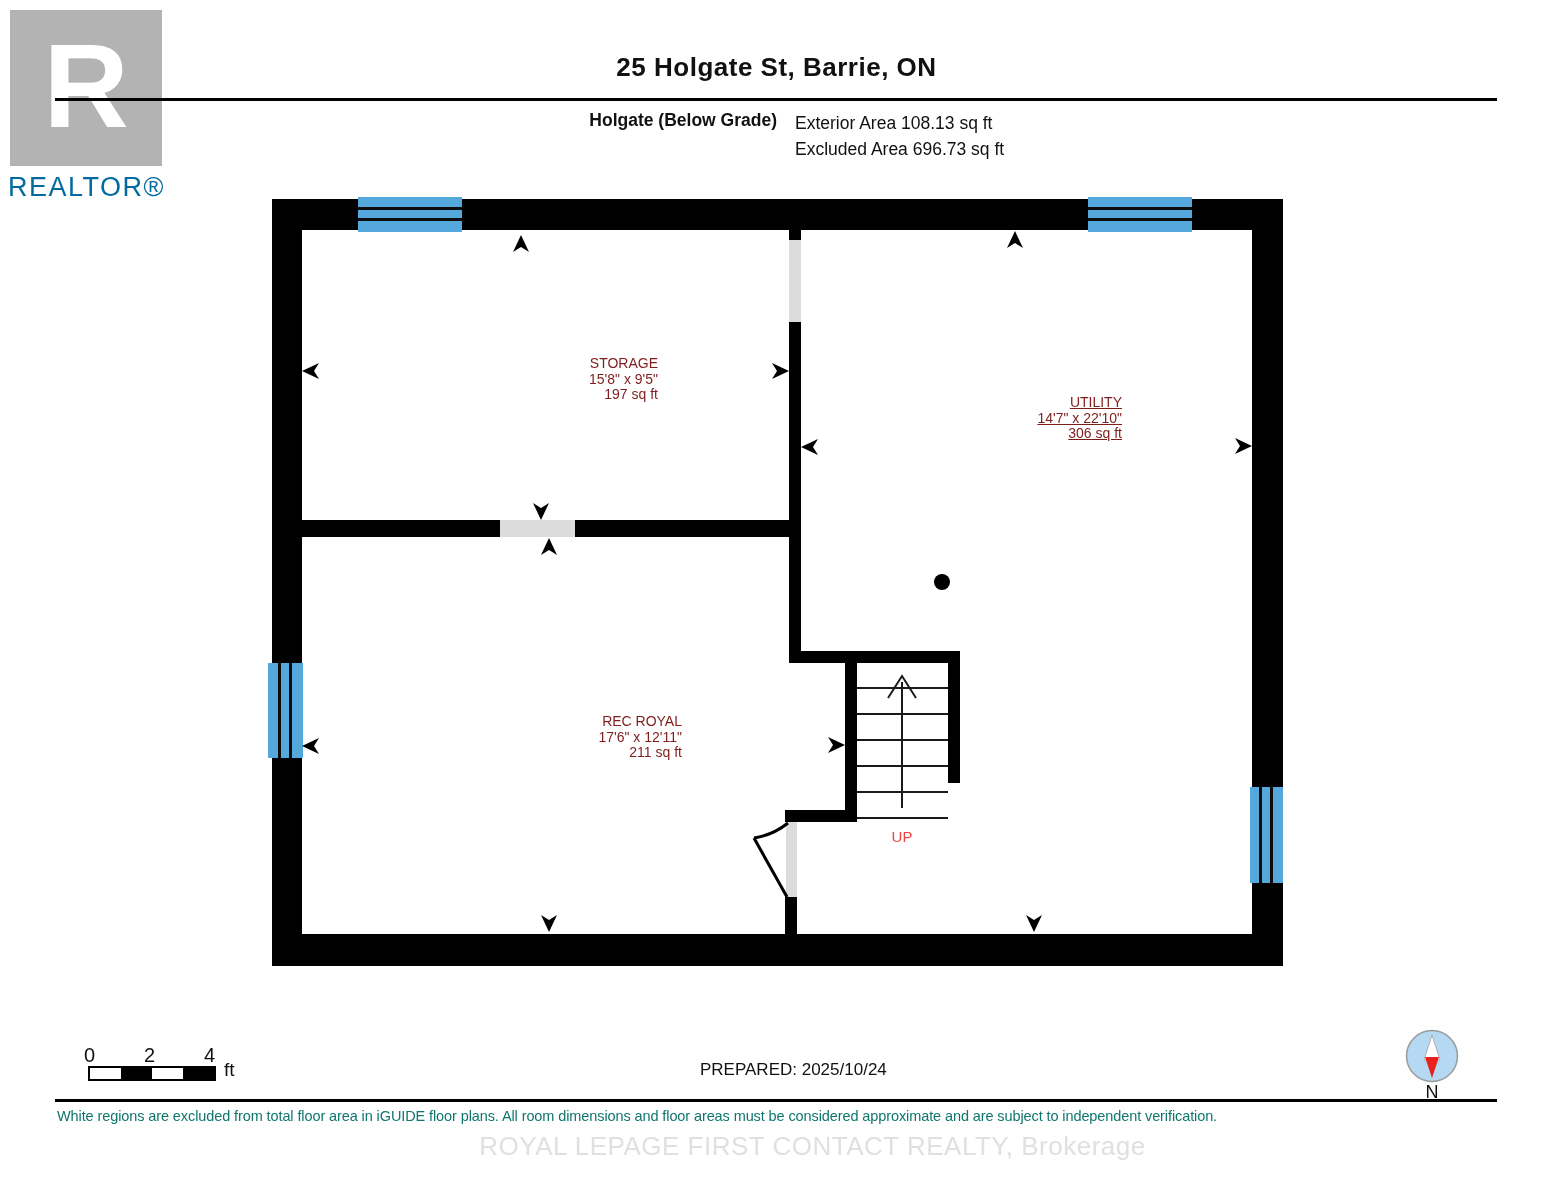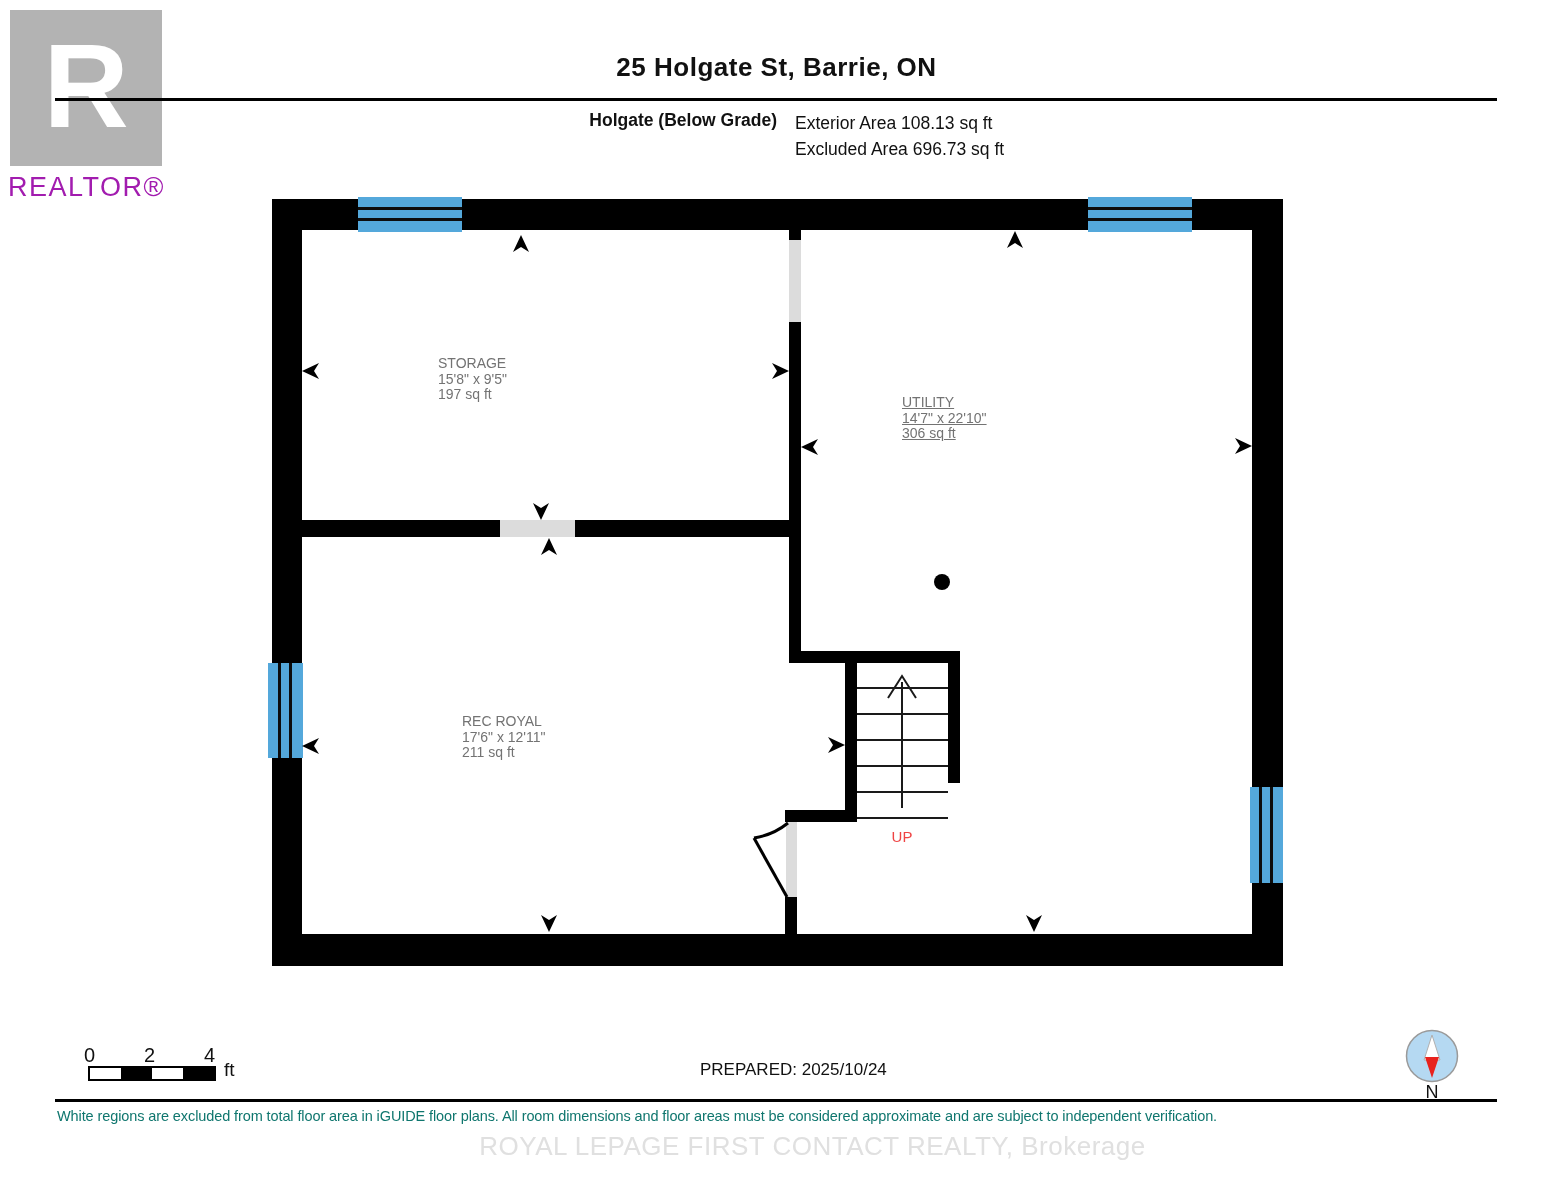--- a/index.html
+++ b/index.html
@@ -2,36 +2,36 @@
 <html><head>
 <meta charset="utf-8">
 <style>
   html,body{margin:0;padding:0;background:#fff;}
   .page{position:relative;width:1553px;height:1200px;background:#ffffff;overflow:hidden;
         font-family:"Liberation Sans",sans-serif;color:#111;}
   
   .logo-box{position:absolute;left:10px;top:10px;width:152px;height:156px;background:#b3b3b3;
             display:flex;align-items:center;justify-content:center;}
   .logo-r{color:#ffffff;font-size:118px;font-weight:bold;line-height:1;transform:translateY(-2px);}
-  .logo-label{position:absolute;left:8px;top:172px;width:190px;font-size:27px;color:#a21caf;
+  .logo-label{position:absolute;left:8px;top:172px;width:190px;font-size:27px;color:#0369a1;
               letter-spacing:1.5px;}
   .title{position:absolute;left:0;top:52px;width:100%;text-align:center;
          font-size:26px;font-weight:bold;letter-spacing:.5px;}
   .title-rule{position:absolute;left:55px;top:98px;width:1442px;height:3px;background:#000;z-index:5;}
   .floor-label{position:absolute;left:400px;top:110px;width:377px;text-align:right;
                font-size:17.5px;font-weight:bold;}
   .area-lines{position:absolute;left:795px;top:110px;font-size:17.5px;line-height:26px;}
   
   .wall{position:absolute;background:#000;}
   .opening{position:absolute;background:#dcdcdc;}
   .window{position:absolute;background:#54a8db;overflow:hidden;}
   .window .pane-h{position:absolute;left:0;width:100%;height:3px;background:#0d0d0d;}
   .window .pane-v{position:absolute;top:0;height:100%;width:3px;background:#0d0d0d;}
-  .room-label{position:absolute;width:220px;text-align:left;font-size:14px;
-              line-height:15.5px;color:#737373;}
+  .room-label{position:absolute;width:220px;text-align:right;font-size:14px;
+              line-height:15.5px;color:#7f1d1d;}
   .up-label{position:absolute;left:871px;top:828px;width:62px;text-align:center;
             font-size:15px;color:#ef4444;}
   .overlay{position:absolute;left:0;top:0;pointer-events:none;}
   
   .scale-num{position:absolute;font-size:20px;color:#111;}
   .scale-bar{position:absolute;left:88px;top:1066px;width:124px;height:11px;
              border:2px solid #000;display:flex;}
   .scale-bar div{flex:1;}
   .sb-b{background:#000;} .sb-w{background:#fff;}
   .scale-unit{position:absolute;left:224px;top:1059px;font-size:19px;}

